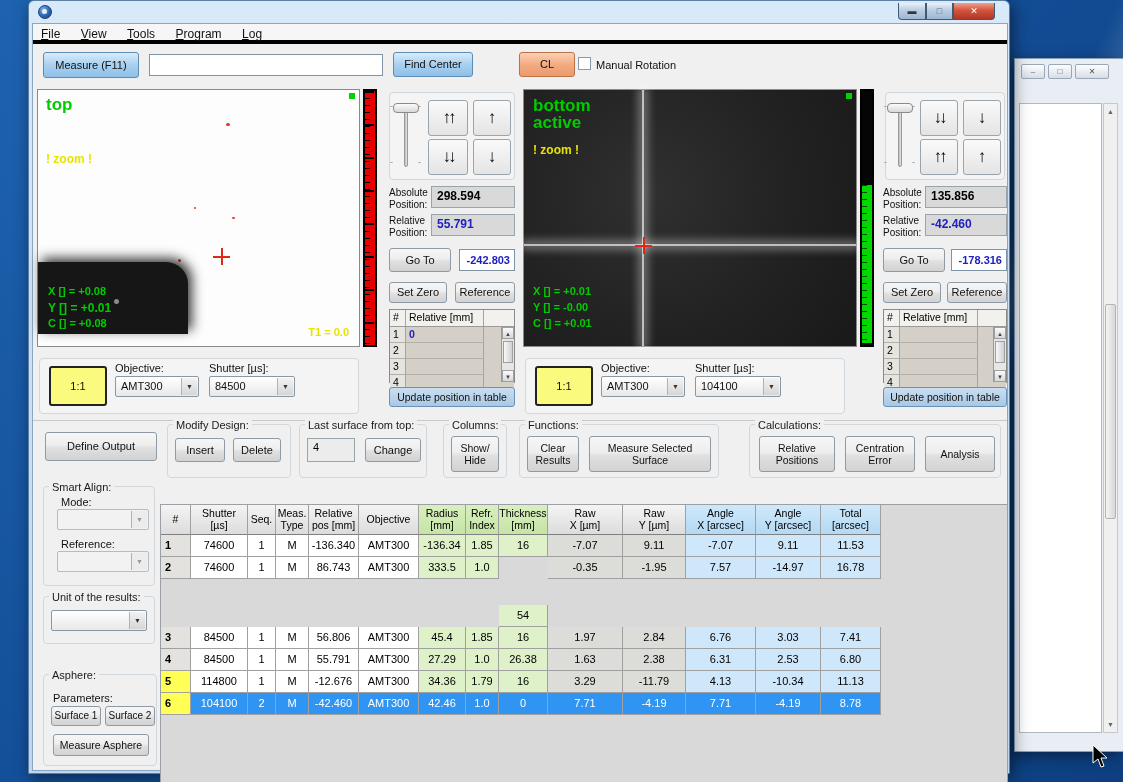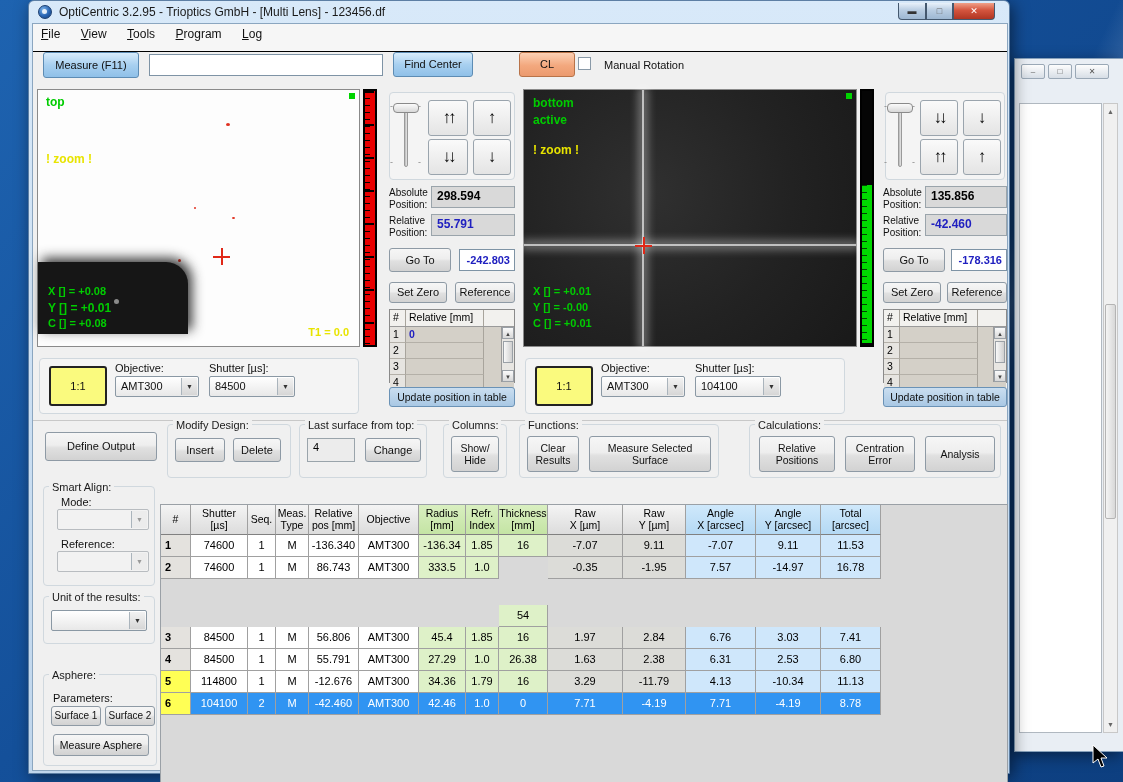--- a/index.html
+++ b/index.html
@@ -25,21 +25,21 @@
   .title-icon { position:absolute; left:9px; top:4px; width:14px; height:14px; border-radius:50%;
     background:radial-gradient(circle at 35% 30%, #7ab2e8 0%, #2a66b4 55%, #16407e 100%); border:1px solid #1c3f70; }
   .title-icon::after { content:""; position:absolute; left:3px; top:3px; width:5px; height:5px; border-radius:50%; background:rgba(255,255,255,.85); }
   .title-text { position:absolute; left:30px; top:4px; font-size:12px; color:#1a1a1a; white-space:nowrap; }
   .win-btn { position:absolute; top:2px; height:17px; border:1px solid #44586e; border-top:none; font-size:9px; text-align:center; color:#fff; line-height:16px; }
   .wb-min { left:869px; width:28px; border-radius:0 0 0 4px; background:linear-gradient(#e8f1fa,#b9cde2 45%,#9db7d2); color:#333; }
   .wb-max { left:897px; width:27px; background:linear-gradient(#e8f1fa,#b9cde2 45%,#9db7d2); color:#666; }
   .wb-close { left:924px; width:42px; border-radius:0 0 4px 0; background:linear-gradient(#f0a088,#d4553e 45%,#b03522); }
   .win-inner { position:absolute; left:3px; top:22px; width:976px; height:748px; background:#f0f0f0; border:1px solid #8ba6c0; }
 
-  .menubar { position:absolute; left:0; top:0; width:974px; height:28px; background:#f6f6f6; border-bottom:1px solid #000000; }
+  .menubar { position:absolute; left:0; top:0; width:974px; height:20px; background:#f6f6f6; border-bottom:4px solid #000000; }
   .menu-item { display:inline-block; font-size:12px; color:#111; padding:3px 8px 2px 8px; }
   .menu-item::first-letter { text-decoration:underline; }
 
   
   .btn { position:absolute; background:linear-gradient(#f6f6f6 0%,#eeeeee 45%,#e0e0e0 55%,#d2d2d2 100%);
     border:1px solid #8e9aa5; border-radius:3px; font-size:11px; color:#111; text-align:center;
     display:flex; align-items:center; justify-content:center; white-space:pre-line; line-height:1.15; }
   .btn-blue { background:linear-gradient(#d8ecfb,#a8d0f0 50%,#8fc0e8); border-color:#5d8cb4; }
   .btn-orange { background:linear-gradient(#fbd0b4,#f3a87e 55%,#eb9a6e); border-color:#b87349;margin-left:34px; }
   .btn-update { background:linear-gradient(#cadef0,#a9c8e4); border-color:#6a92b6; font-size:10.5px; }
@@ -52,21 +52,21 @@
   .dd-text { position:absolute; left:5px; top:3px; color:#111; }
   .dd-arrow { position:absolute; right:1px; top:1px; bottom:1px; width:16px; background:linear-gradient(#f2f2f2,#d6d6d6); border-left:1px solid #aab4bc; font-size:7px; color:#333; text-align:center; line-height:17px; }
   .dd-disabled { background:#f2f2f2; border-color:#b8bcc0; }
   .dd-disabled .dd-arrow { background:#ececec; color:#999; }
   .checkbox { position:absolute; width:13px; height:13px; background:#fff; border:1px solid #8a9aa8; }
 
   
   .camera { position:absolute; border:1px solid #8a8a8a; }
   .cam-left { background:#fdfdfd; }
   .cam-right { background:radial-gradient(circle at 38% 40%, #303030 0%, #222 55%, #191919 100%); }
-  .cam-green { position:absolute; font-size:12px; font-weight:bold; color:#00cc00; }
+  .cam-green { position:absolute; font-size:17px; font-weight:bold; color:#00cc00; }
   .cam-yellow { position:absolute; font-size:12px; font-weight:bold; color:#e8e400; }
   .status-dot { position:absolute; width:6px; height:6px; background:#00d400; }
   .speck { position:absolute; background:#e03020; border-radius:50%; }
   .redcross { position:absolute; width:17px; height:17px; }
   .redcross::before { content:""; position:absolute; left:8px; top:0; width:2px; height:17px; background:#e02818; }
   .redcross::after { content:""; position:absolute; left:0; top:8px; width:17px; height:2px; background:#e02818; }
   .blob { position:absolute; background:#161616; border-radius:0 22px 0 0; box-shadow:4px -4px 12px rgba(22,22,22,.85); }
   .blob-dot { position:absolute; width:5px; height:5px; border-radius:50%; background:#8a8a8a; }
   .xline-v { position:absolute; top:0; bottom:0; width:4px; background:linear-gradient(to right,rgba(255,255,255,0),rgba(255,255,255,.95),rgba(255,255,255,0)); box-shadow:0 0 9px 3px rgba(255,255,255,.35); }
   .xline-h { position:absolute; left:0; right:0; height:4px; background:linear-gradient(rgba(255,255,255,0),rgba(255,255,255,.95),rgba(255,255,255,0)); box-shadow:0 0 9px 3px rgba(255,255,255,.35); }
@@ -131,42 +131,41 @@
   <div class="bgw-scroll">
     <div class="bgw-sb-btn" style="top:1px;">▲</div>
     <div class="bgw-thumb"></div>
     <div class="bgw-sb-btn" style="bottom:1px;">▼</div>
   </div>
 </div>
 
 <div class="window">
   <div class="titlebar">
     <div class="title-icon"></div>
-    <div class="title-text">OptiCentric 3.2.95  - Trioptics GmbH - [Multi Lens] - 123456.df</div>
     <div class="win-btn wb-min">▬</div>
     <div class="win-btn wb-max">□</div>
     <div class="win-btn wb-close">✕</div>
   </div>
 
   <div class="win-inner">
 
     <div class="menubar">
       <span class="menu-item">File</span>
       <span class="menu-item">View</span>
       <span class="menu-item">Tools</span>
       <span class="menu-item">Program</span>
       <span class="menu-item">Log</span>
     </div>
 
     <div class="btn btn-blue" style="left:10px; top:28px; width:96px; height:26px;">Measure (F11)</div>
     <input class="input" style="left: 116px; top: 30px; width: 234px; height: 22px;" value="">
     <div class="btn btn-blue" style="left:360px; top:28px; width:80px; height:25px;">Find Center</div>
     <div class="btn btn-orange" style="left:452px; top:28px; width:56px; height:25px;">CL</div>
     <div class="checkbox" style="left:545px; top:33px;"></div>
-    <div class="lbl" style="left:563px; top:35px; font-size:11px;margin-left:8px;">Manual Rotation</div>
+    <div class="lbl" style="left:563px; top:35px; font-size:11px;">Manual Rotation</div>
 
     <div class="camera cam-left" style="left:4px; top:65px; width:323px; height:258px;">
       <div class="cam-green" style="left:8px; top:5px;">top</div>
       <div class="cam-yellow" style="left:8px; top:62px;">! zoom !</div>
       <div class="status-dot" style="right:4px; top:3px;"></div>
       <div class="speck" style="left:188px; top:33px; width:4px; height:3px;"></div>
       <div class="speck" style="left:156px; top:117px; width:2px; height:2px;"></div>
       <div class="speck" style="left:194px; top:127px; width:3px; height:2px;"></div>
       <div class="speck" style="left:140px; top:169px; width:3px; height:3px;"></div>
       <div class="redcross" style="left:175px; top:158px;"></div>

